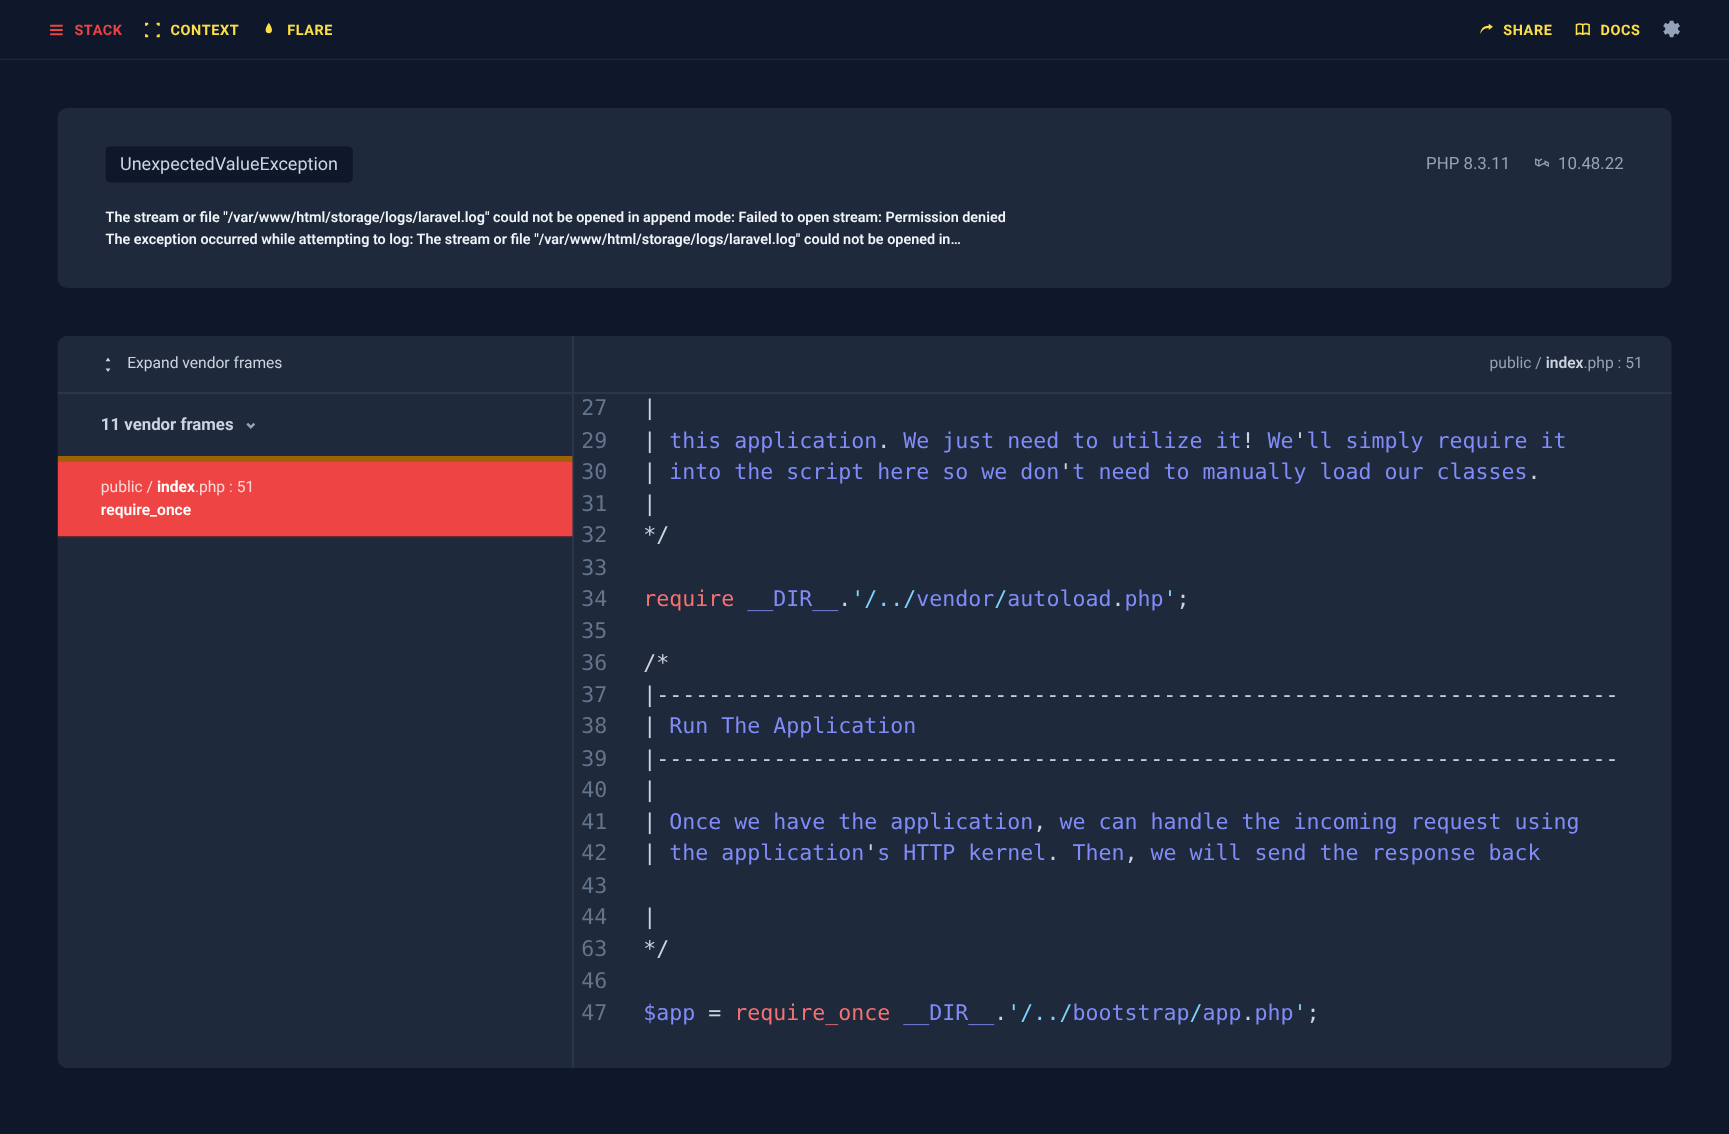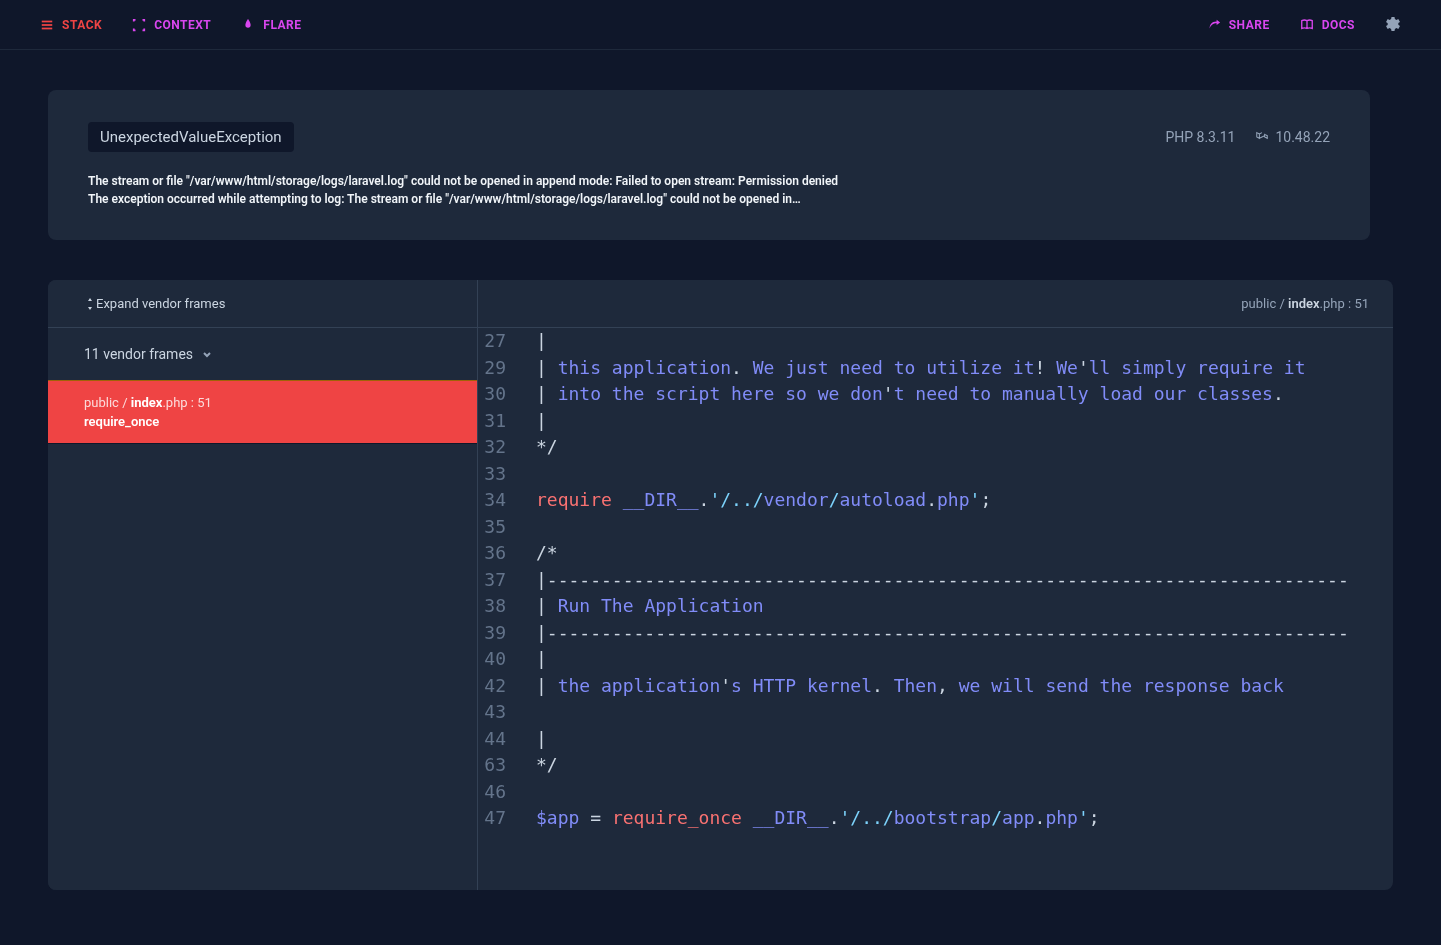--- a/index.html
+++ b/index.html
@@ -15,39 +15,39 @@
 .topbar {
   display: flex;
   justify-content: space-between;
   align-items: center;
   padding: 12px 40px;
   border-bottom: 1px solid #1e293b;
   height: 50px;
 }
 .topbar-left, .topbar-right {
   display: flex;
-  gap: 30px;
+  gap: 18px;
   align-items: center;
 }
 .topbar-item {
   display: flex;
   align-items: center;
   gap: 8px;
   font-size: 12px;
   font-weight: 700;
   letter-spacing: 0.5px;
   cursor: pointer;
-  color: #d946ef;
+  color: #fde047;
 }
 .topbar-item.active { color: #ef4444; }
 .topbar-item svg { width: 14px; height: 14px; }
 .gear-icon { color: #94a3b8; cursor: pointer; }
 
 .error-card {
-  margin: 40px 71px 0 48px;
+  margin: 40px 48px 0 48px;
   background: #1e293b;
   border-radius: 8px;
   padding: 32px 40px;
 }
 .error-header {
   display: flex;
   justify-content: space-between;
   align-items: center;
   margin-bottom: 20px;
 }
@@ -82,36 +82,37 @@
 }
 .trace-sidebar {
   width: 430px;
   border-right: 1px solid #334155;
   background: #1e293b;
 }
 .expand-row {
   padding: 16px 36px;
   display: flex;
   align-items: center;
-  gap: 0;
+  gap: 10px;
   font-size: 13px;
   color: #cbd5e1;
   cursor: pointer;
   border-bottom: 1px solid #334155;
 }
 .expand-row svg { width: 12px; height: 12px; }
 .frame-group {
   padding: 18px 36px;
   display: flex;
   align-items: center;
   gap: 8px;
   font-size: 14px;
   color: #cbd5e1;
   cursor: pointer;
-  border-bottom: 1px solid #a16207;
+  border-bottom: 5px solid #a16207;
+  font-weight: bold;
 }
 .frame-group svg { width: 12px; height: 12px; color: #94a3b8; }
 .frame-active {
   background: #ef4444;
   padding: 14px 36px;
   color: #fff;
   border-bottom: 1px solid #0f172a;
 }
 .frame-path { font-size: 13px; margin-bottom: 4px; }
 .frame-path .dim { opacity: 0.8; }
@@ -241,20 +242,21 @@
         <div class="code-line"><span class="line-num">31</span><span class="line-content"><span class="tok-punct">|</span></span></div>
         <div class="code-line"><span class="line-num">32</span><span class="line-content"><span class="tok-punct">*/</span></span></div>
         <div class="code-line"><span class="line-num">33</span><span class="line-content"></span></div>
         <div class="code-line"><span class="line-num">34</span><span class="line-content"><span class="tok-keyword">require</span><span class="tok-punct"> </span><span class="tok-blue">__DIR__</span><span class="tok-punct">.</span><span class="tok-string">'/../</span><span class="tok-blue">vendor</span><span class="tok-string">/</span><span class="tok-blue">autoload</span><span class="tok-punct">.</span><span class="tok-blue">php</span><span class="tok-string">'</span><span class="tok-punct">;</span></span></div>
         <div class="code-line"><span class="line-num">35</span><span class="line-content"></span></div>
         <div class="code-line"><span class="line-num">36</span><span class="line-content"><span class="tok-punct">/*</span></span></div>
         <div class="code-line"><span class="line-num">37</span><span class="line-content"><span class="tok-punct">|--------------------------------------------------------------------------</span></span></div>
         <div class="code-line"><span class="line-num">38</span><span class="line-content"><span class="tok-punct">| </span><span class="tok-blue">Run The Application</span></span></div>
         <div class="code-line"><span class="line-num">39</span><span class="line-content"><span class="tok-punct">|--------------------------------------------------------------------------</span></span></div>
         <div class="code-line"><span class="line-num">40</span><span class="line-content"><span class="tok-punct">|</span></span></div>
+        <div class="code-line"><span class="line-num">41</span><span class="line-content"><span class="tok-punct">| </span><span class="tok-blue">Once we have the application</span><span class="tok-punct">, </span><span class="tok-blue">we can handle the incoming request using</span></span></div>
         <div class="code-line"><span class="line-num">42</span><span class="line-content"><span class="tok-punct">| </span><span class="tok-blue">the application</span><span class="tok-punct">'</span><span class="tok-blue">s HTTP kernel</span><span class="tok-punct">. </span><span class="tok-blue">Then</span><span class="tok-punct">, </span><span class="tok-blue">we will send the response back</span></span></div>
         <div class="code-line"><span class="line-num">43</span></div>
         <div class="code-line"><span class="line-num">44</span><span class="line-content"><span class="tok-punct">|</span></span></div>
         <div class="code-line"><span class="line-num">63</span><span class="line-content"><span class="tok-punct">*/</span></span></div>
         <div class="code-line"><span class="line-num">46</span><span class="line-content"></span></div>
         <div class="code-line"><span class="line-num">47</span><span class="line-content"><span class="tok-blue">$app</span><span class="tok-punct"> = </span><span class="tok-keyword">require_once</span><span class="tok-punct"> </span><span class="tok-blue">__DIR__</span><span class="tok-punct">.</span><span class="tok-string">'/../</span><span class="tok-blue">bootstrap</span><span class="tok-string">/</span><span class="tok-blue">app</span><span class="tok-punct">.</span><span class="tok-blue">php</span><span class="tok-string">'</span><span class="tok-punct">;</span></span></div>
       </div>
   </div>
 </div>
 

